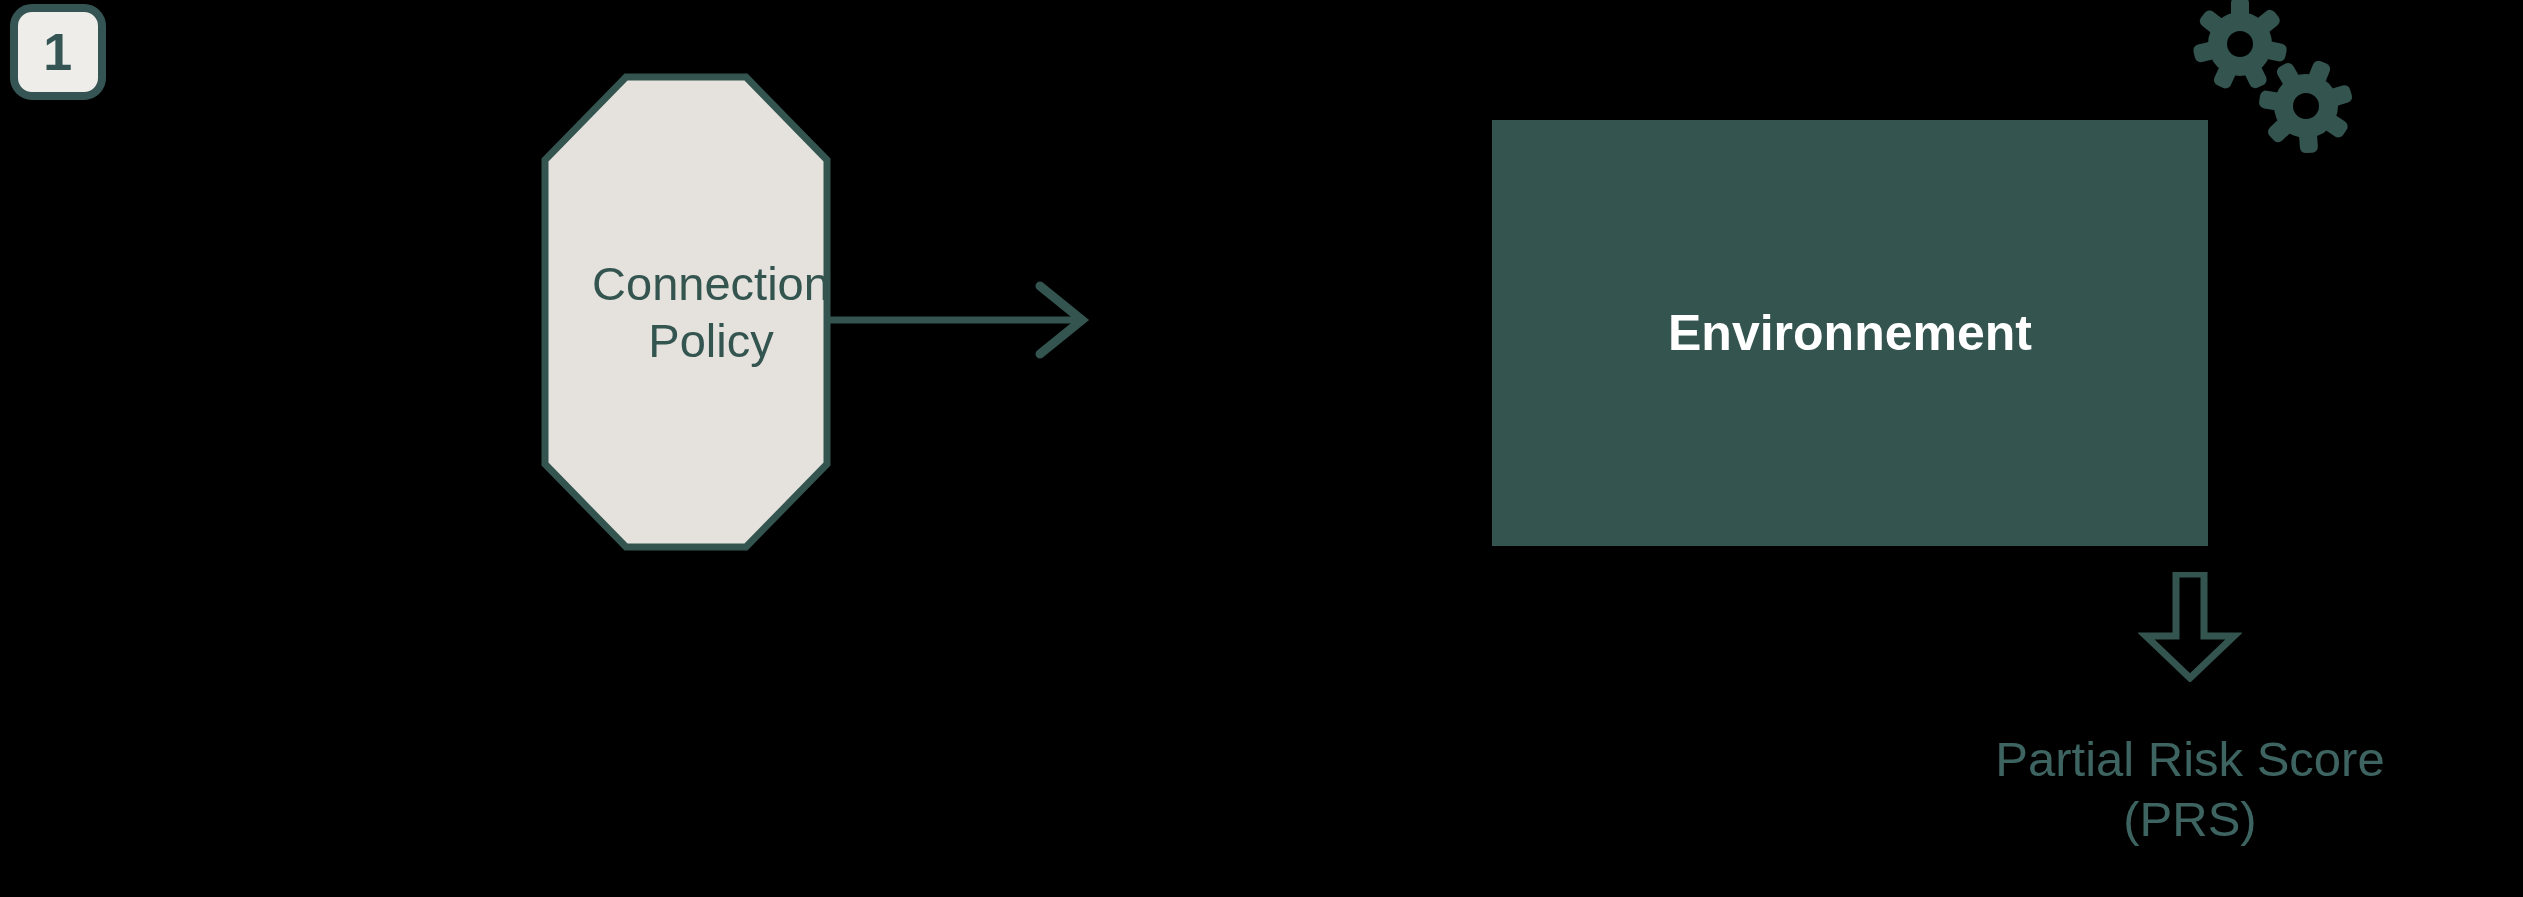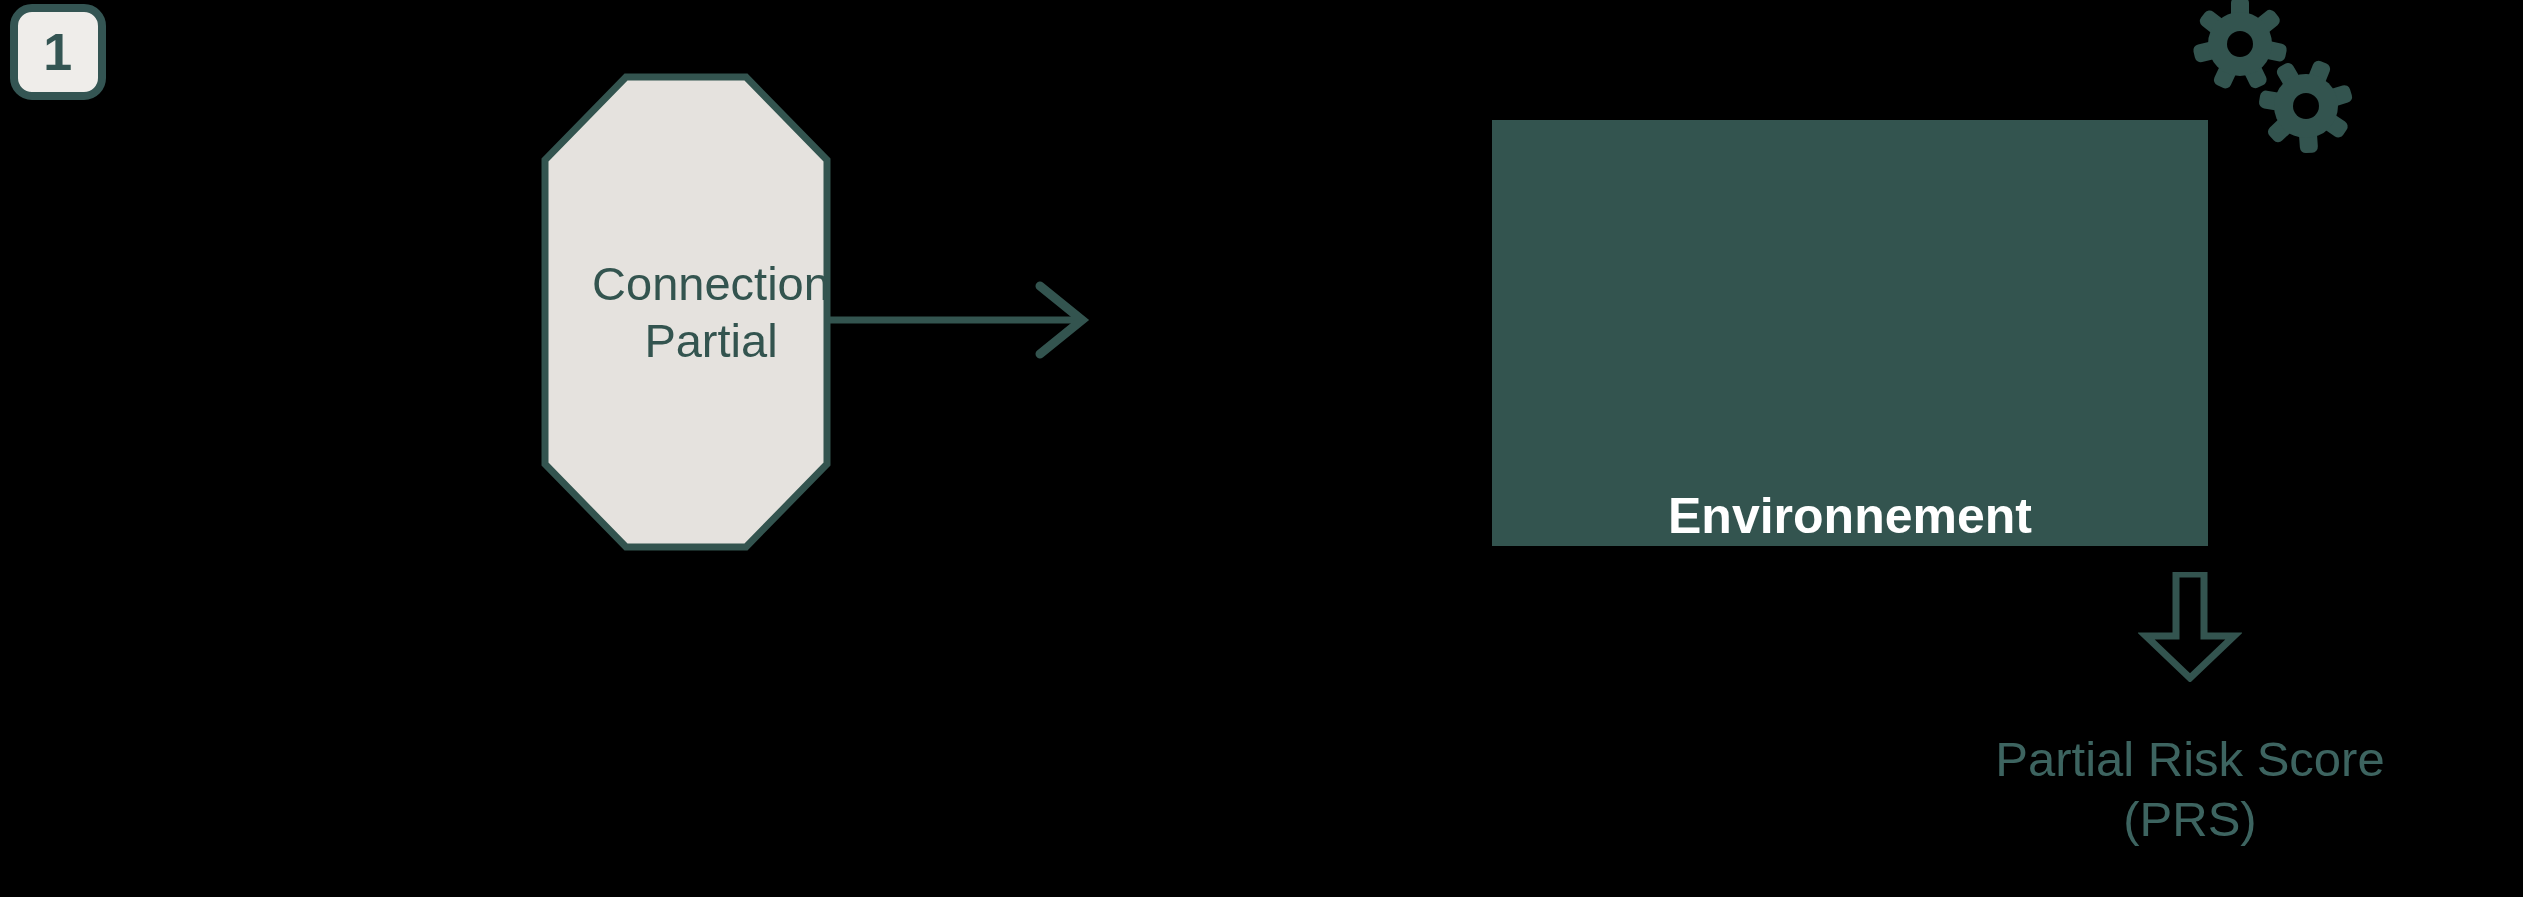--- a/index.html
+++ b/index.html
@@ -87,21 +87,21 @@
   #policy-box {
     position: absolute;
     left: 1492px;
     top: 120px;
     width: 716px;
     height: 426px;
     background: #33544f;
     display: flex;
     flex-direction: column;
     align-items: center;
-    justify-content: flex-end;
+    justify-content: center;
   }
   #policy-box .line {
     font-family: "Liberation Sans", sans-serif;
     font-size: 50px;
     font-weight: 700;
     color: #ffffff;
     line-height: 1.18;
     white-space: nowrap;
     text-align: center;
   }
@@ -154,21 +154,21 @@
   <div id="step-badge">
     <span class="num">1</span>
   </div>
 
   <div id="octagon-node">
     <svg viewBox="0 0 290 478" xmlns="http://www.w3.org/2000/svg">
       <polygon points="85,4 205,4 286,87 286,391 205,474 85,474 4,391 4,87" fill="#e5e2de" stroke="#33544f" stroke-width="7" stroke-linejoin="miter"></polygon>
     </svg>
     <div id="octagon-label">
       <div class="line">Connection</div>
-      <div class="line">Partial</div>
+      <div class="line">Policy</div>
     </div>
   </div>
 
   <div id="flow-arrow">
     <svg viewBox="0 0 270 96" xmlns="http://www.w3.org/2000/svg">
       <line x1="2" y1="48" x2="254" y2="48" stroke="#33544f" stroke-width="7" stroke-linecap="butt"></line>
       <polyline points="214,14 256,48 214,82" fill="none" stroke="#33544f" stroke-width="9" stroke-linecap="round" stroke-linejoin="miter"></polyline>
     </svg>
   </div>
 

